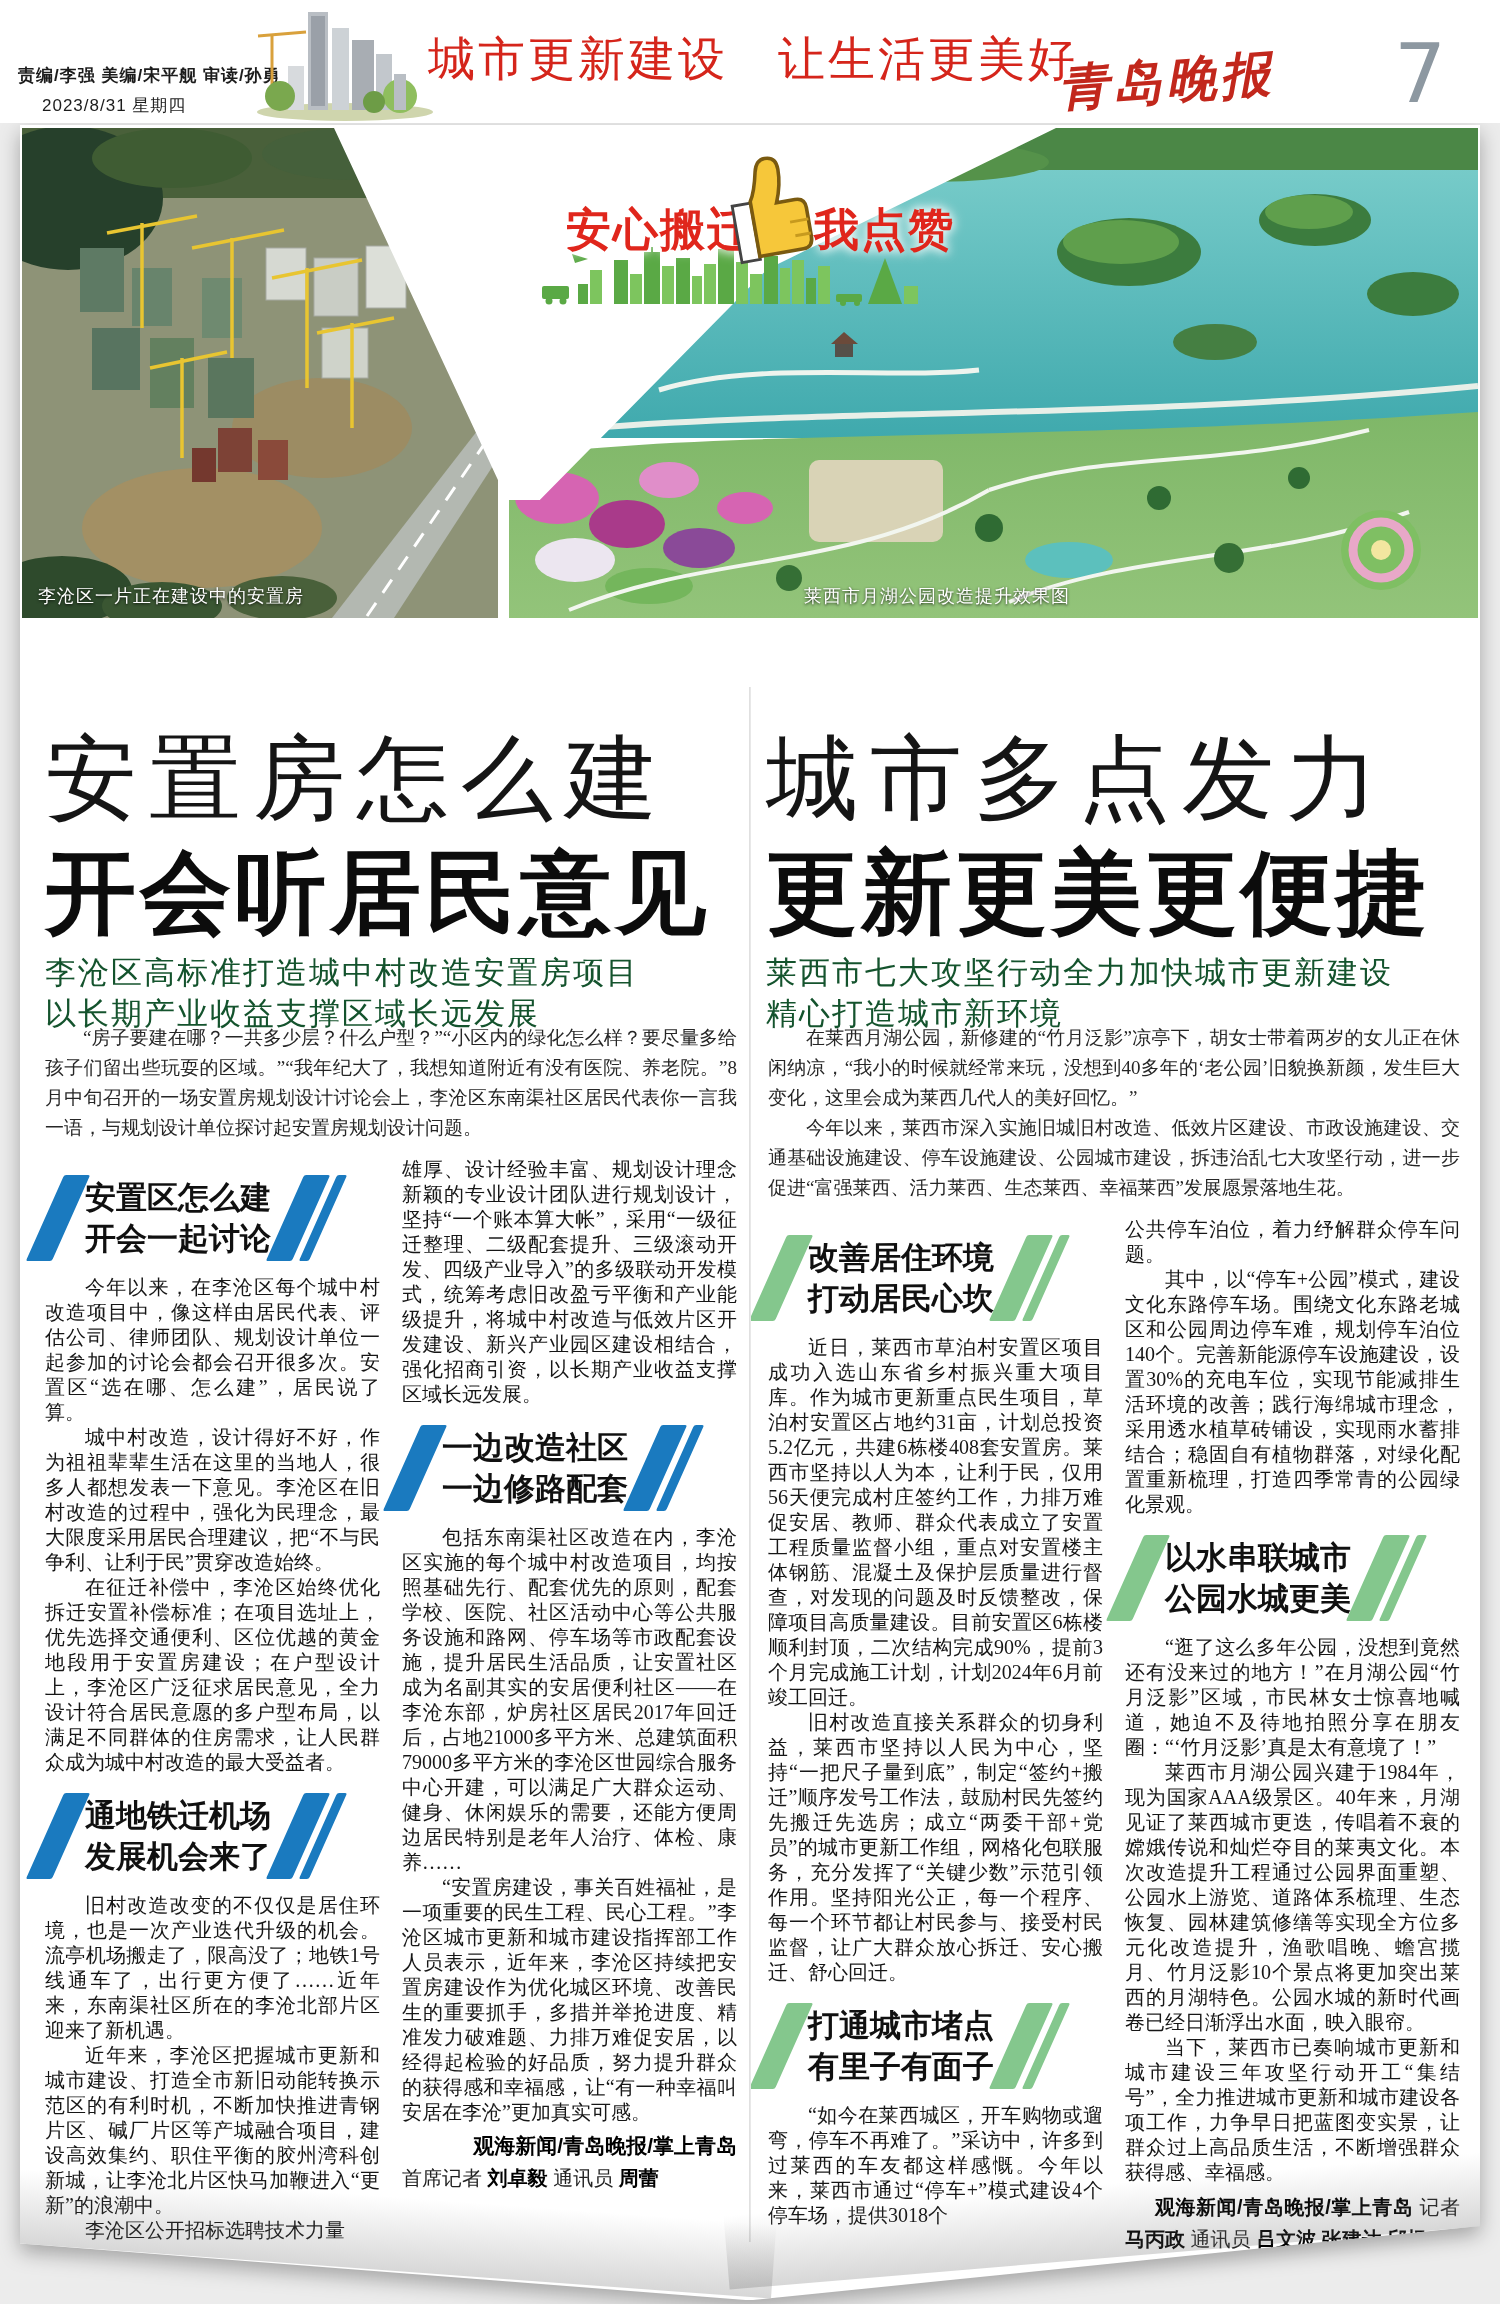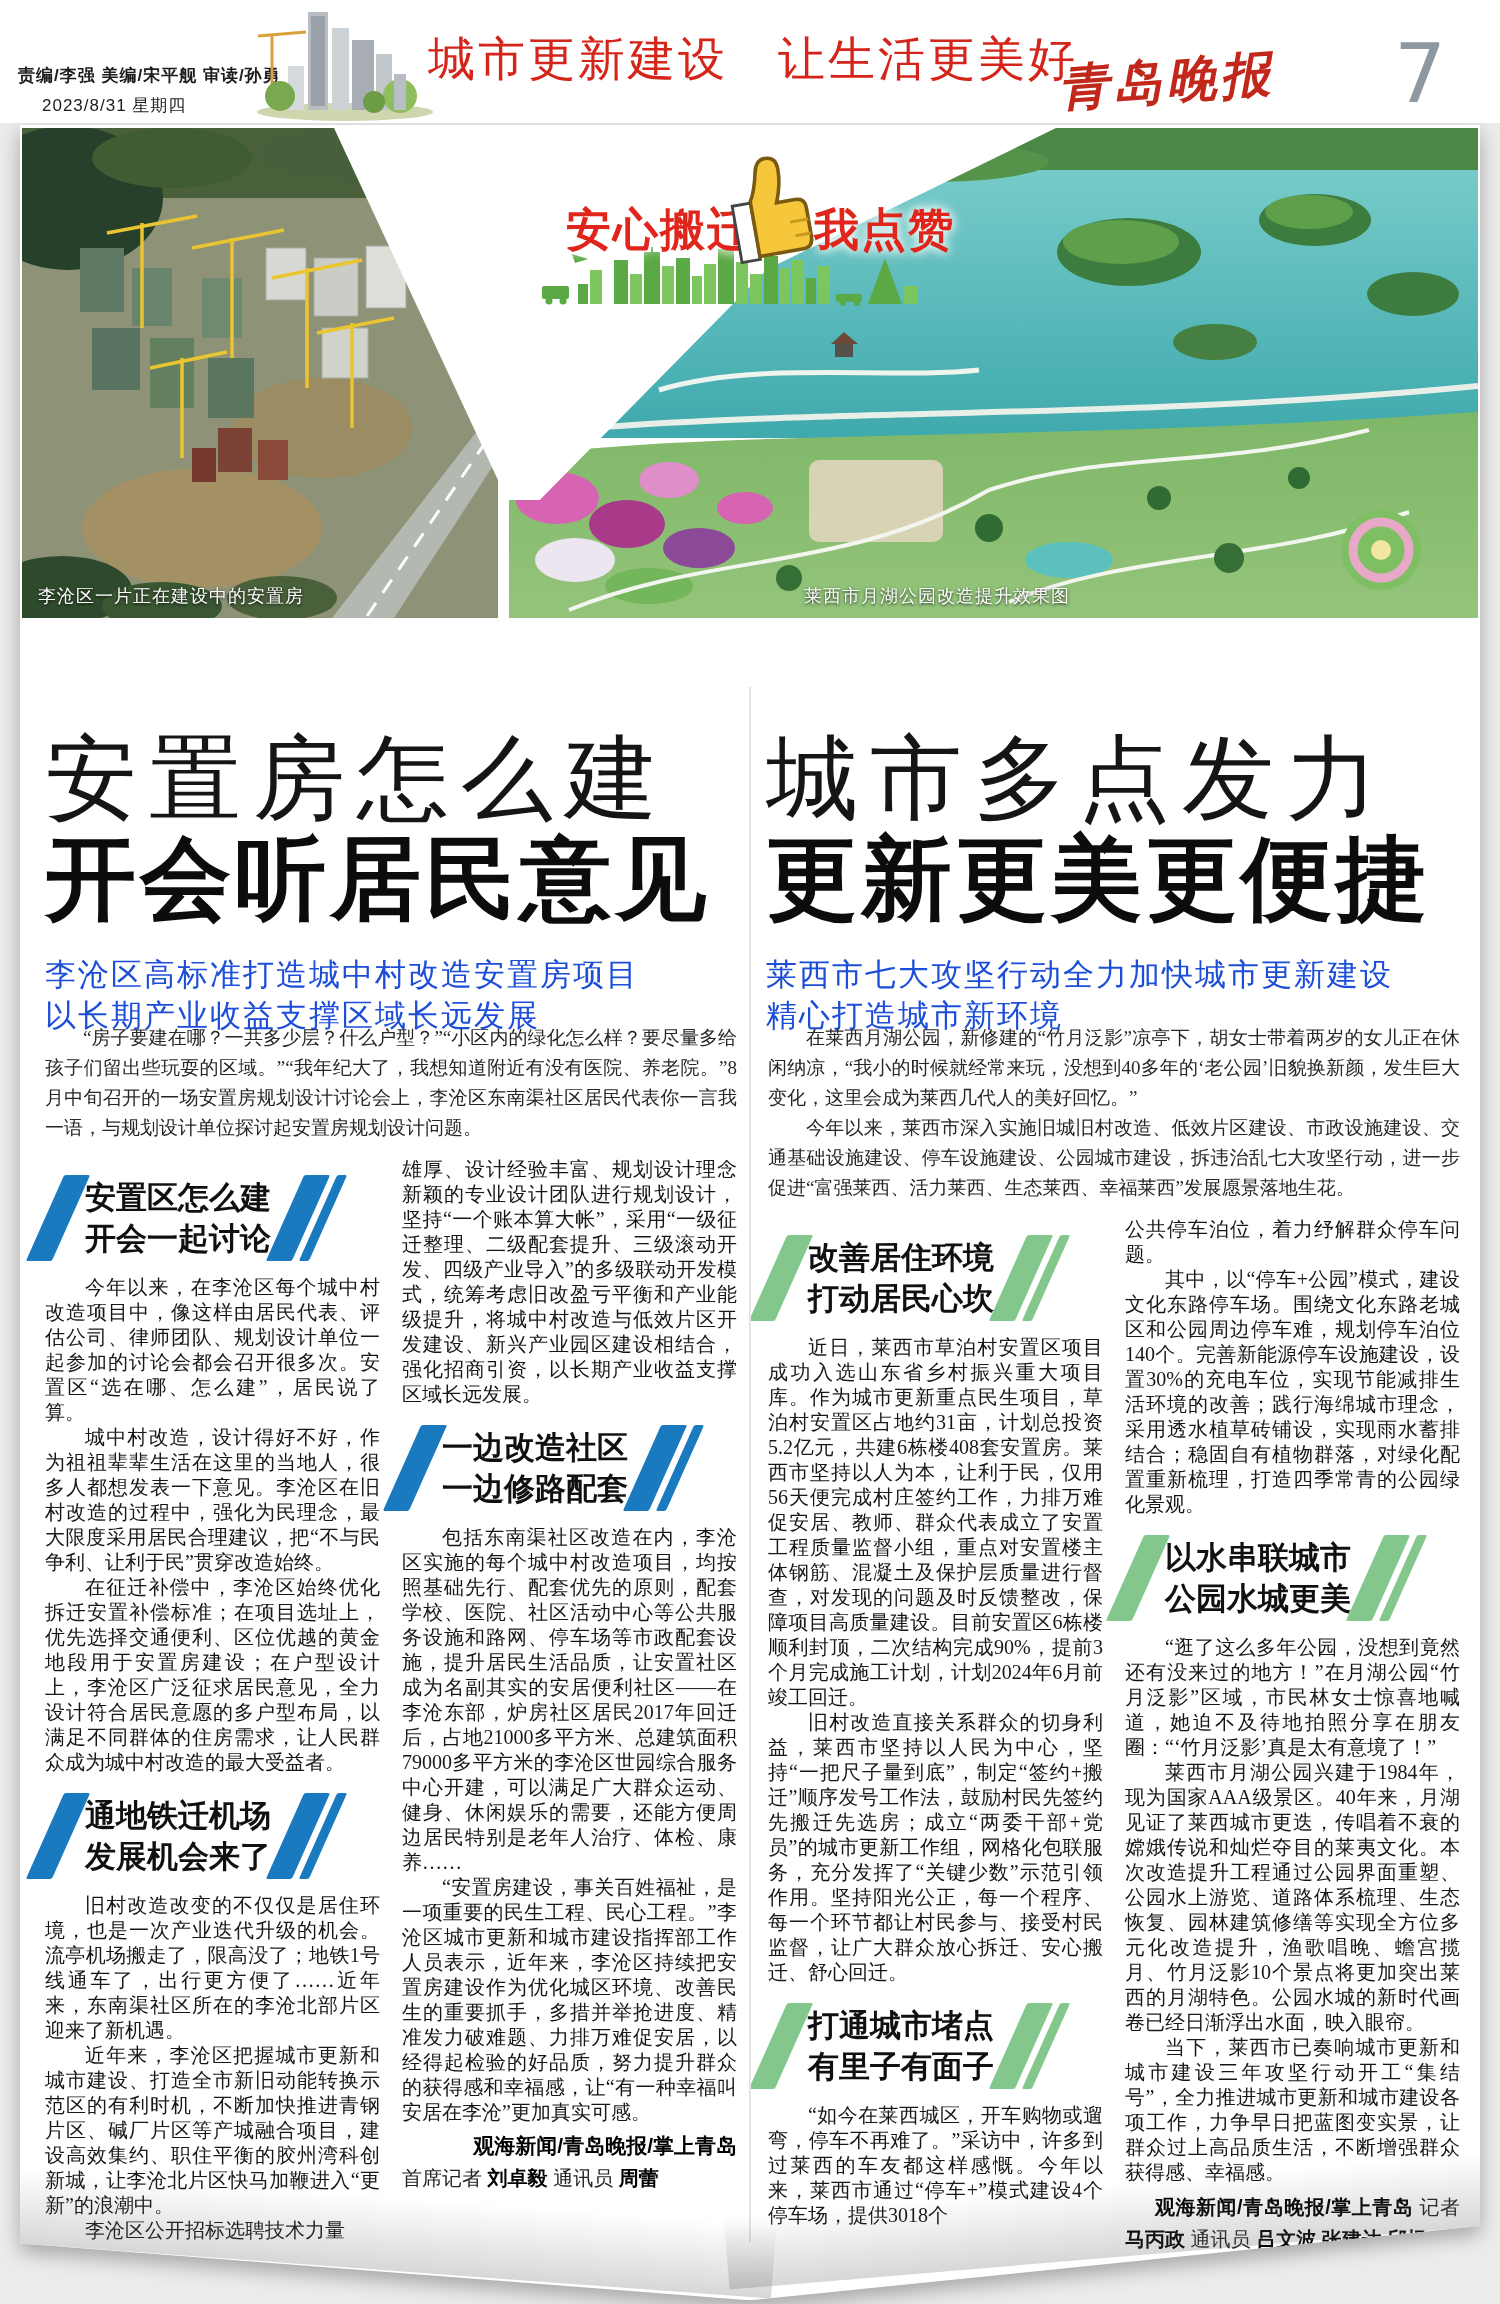--- a/index.html
+++ b/index.html
@@ -65,23 +65,23 @@
   
   .headline{position:absolute;top:608px;width:694px;z-index:4;}
   .hl-left{left:25px;}
   .hl-right{left:746px;}
   .kicker{
     font-family:"Liberation Serif","DejaVu Serif",serif;font-weight:400;
     font-size:92px;line-height:1.02;color:#151515;letter-spacing:12px;white-space:nowrap;
   }
   .big-title{
     font-family:"Liberation Sans",sans-serif;font-weight:bold;
-    font-size:91px;line-height:1.05;color:#0c0c0c;letter-spacing:4px;white-space:nowrap;margin-top:4px;
-  }
-  .deck{margin-top:28px;font-family:"Liberation Serif",serif;font-size:31px;line-height:41px;color:#1d4ed8;letter-spacing:2px;}
+    font-size:91px;line-height:1.05;color:#0c0c0c;letter-spacing:4px;white-space:nowrap;margin-top:18px;
+  }
+  .deck{margin-top:12px;font-family:"Liberation Serif",serif;font-size:31px;line-height:41px;color:#14532d;letter-spacing:2px;}
 
   
   .article-body{position:absolute;top:898px;width:692px;z-index:4;}
   .ab-left{left:25px;}
   .ab-right{left:748px;}
   .lede p{
     margin:0;font-family:"Liberation Serif","DejaVu Serif",serif;
     font-size:19px;line-height:30px;color:#262626;text-align:justify;text-indent:2em;
   }
   .cols{display:flex;gap:22px;margin-top:14px;}

